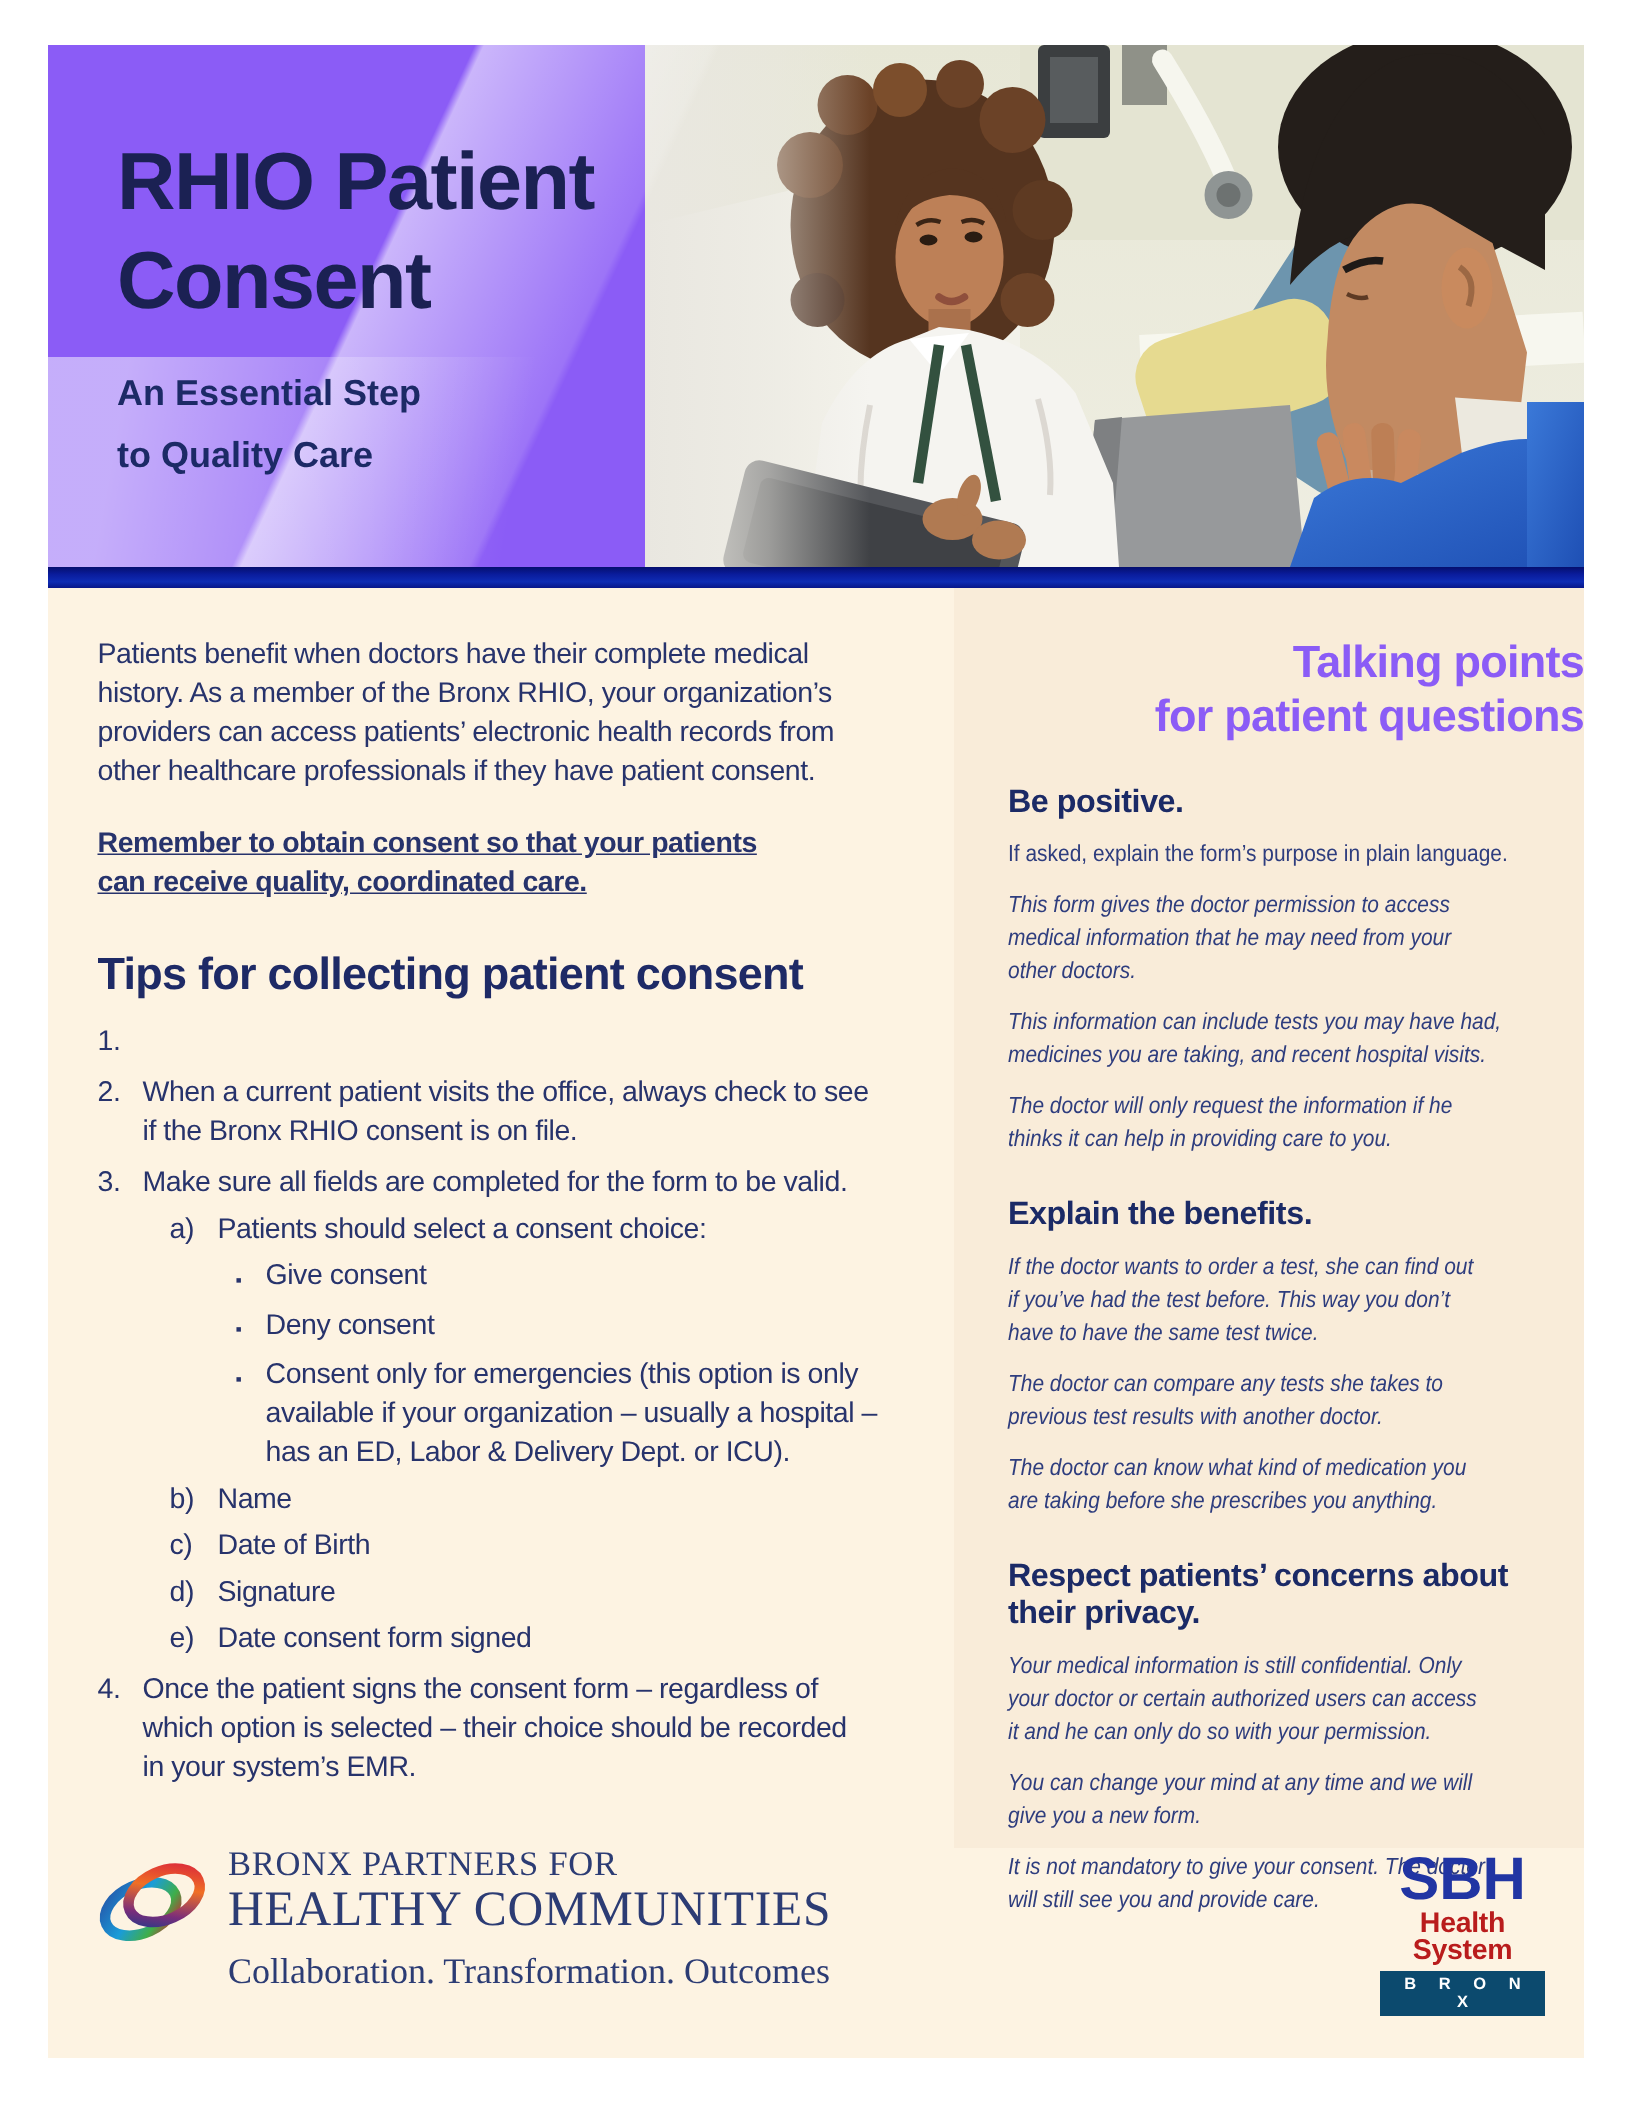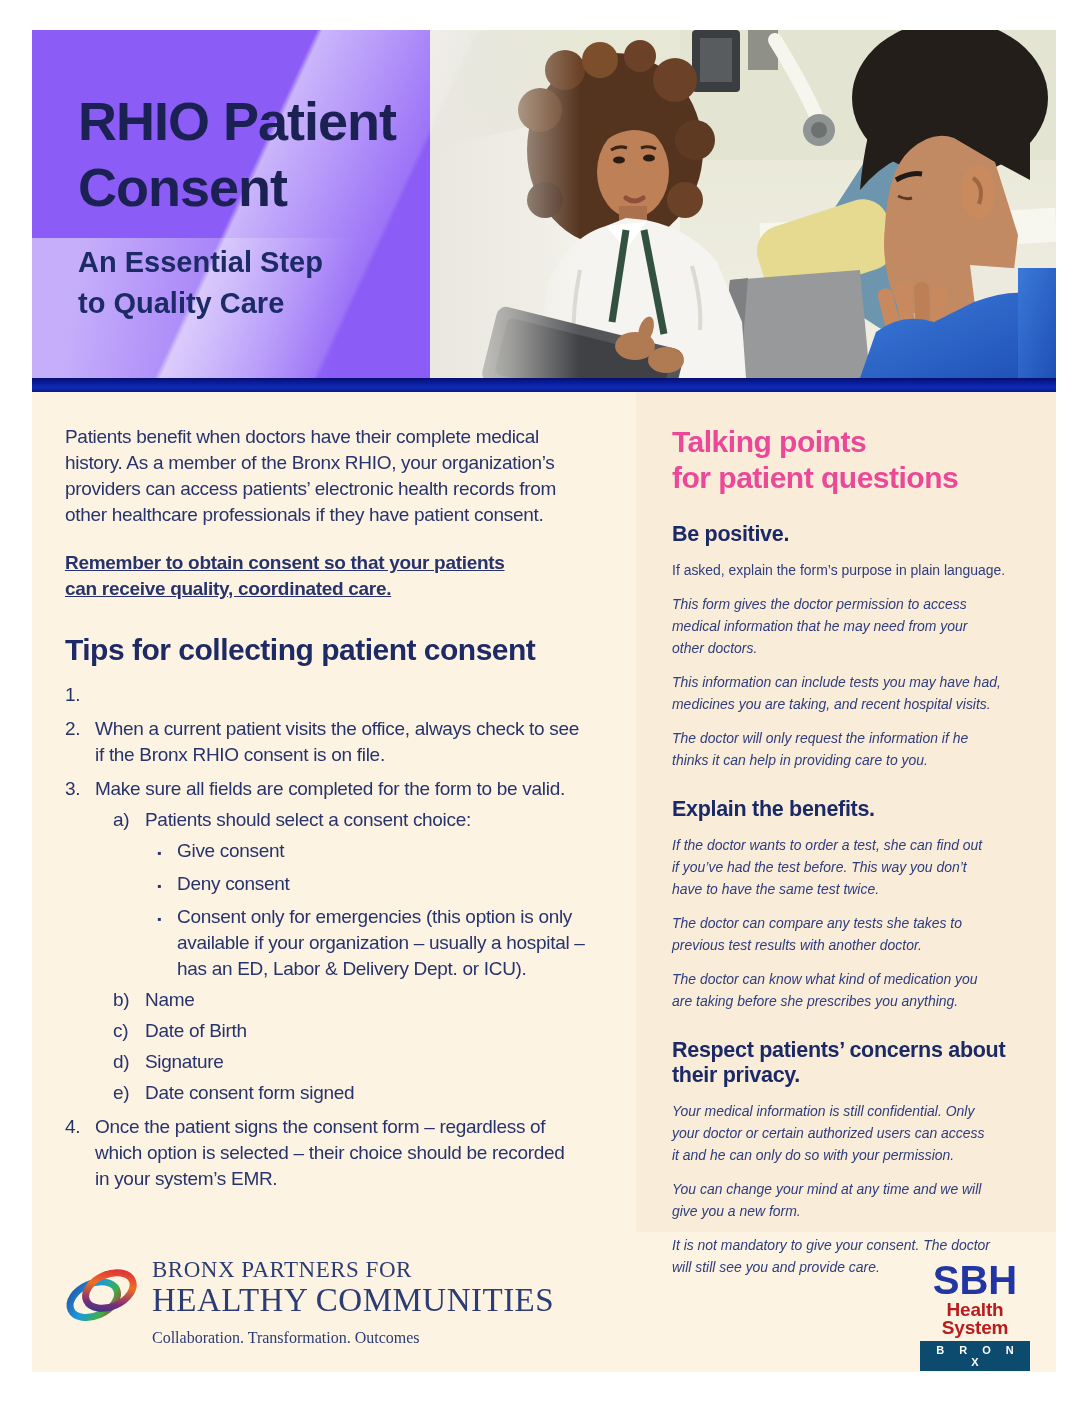--- a/index.html
+++ b/index.html
@@ -9,21 +9,21 @@
   }
   
   .hdr{position:absolute;left:32px;top:30px;width:1024px;height:348px;background:#8b5cf6;overflow:hidden;}
   .hdr .sheen{position:absolute;left:0;top:0;width:470px;height:348px;
     background:linear-gradient(115deg,rgba(255,255,255,0) 45%,rgba(255,255,255,.55) 46%,rgba(255,255,255,.15) 70%,rgba(255,255,255,0) 71%);}
   .hdr .sheen2{position:absolute;left:0;bottom:0;width:520px;height:140px;
     background:linear-gradient(100deg,rgba(255,255,255,.5) 10%,rgba(255,255,255,0) 60%);}
   .photo{position:absolute;right:0;top:0;width:626px;height:348px;}
   .titleblock{position:absolute;left:46px;top:58px;}
   h1{margin:0;font-size:54px;line-height:66px;font-weight:800;letter-spacing:-1px;color:#1b2153;white-space:pre-line;}
-  .subtitle{margin-top:22px;font-size:29px;line-height:41px;font-weight:700;color:#1c2a66;white-space:pre-line;}
+  .subtitle{margin-top:22px;font-size:24px;line-height:41px;font-weight:700;color:#1c2a66;white-space:pre-line;}
   
   .bar{position:absolute;left:32px;top:378px;width:1024px;height:14px;
     background:linear-gradient(180deg,#050f6e 0%,#0a1c9c 35%,#0e2cb4 70%,#081689 100%);}
   
   .content-bg{position:absolute;left:32px;top:392px;width:1024px;height:980px;background:#fdf3e2;}
   .panel-bg{position:absolute;left:636px;top:392px;width:420px;height:840px;background:#f9ecd9;}
   
   .leftcol{position:absolute;left:65px;top:424px;width:600px;font-size:19px;line-height:26px;letter-spacing:-0.3px;}
   .intro{white-space:pre-line;margin:0;}
   .remember{white-space:pre-line;margin:22px 0 0;font-weight:700;text-decoration:underline;}
@@ -31,32 +31,32 @@
   .list{margin-top:14px;}
   .row{display:flex;margin-top:8px;}
   .row .mk{flex:none;width:30px;}
   .row .tx{white-space:pre-line;}
   .row.sub{margin-left:48px;margin-top:5px;}
   .row.sub .mk{width:32px;}
   .row.blt{margin-left:92px;margin-top:5px;}
   .row.blt .mk{width:20px;font-size:12px;padding-top:2px;}
   
   .rightcol{position:absolute;left:672px;top:424px;width:384px;color:#2e3d7e;}
-  h2.talking{margin:0;font-size:30px;line-height:36px;font-weight:700;color:#ec4899;letter-spacing:-0.5px;white-space:pre-line;}
+  h2.talking{margin:0;font-size:30px;line-height:36px;font-weight:700;color:#8b5cf6;letter-spacing:-0.5px;white-space:pre-line;text-align:right;}
   .rightcol h3{margin:26px 0 0;font-size:21.5px;line-height:25px;font-weight:700;color:#1b2a66;letter-spacing:-0.3px;white-space:pre-line;}
   .lead,.ital{font-size:15.5px;line-height:22px;margin:12px 0 0;white-space:pre-line;
     transform:scaleX(.9);transform-origin:0 0;}
   .ital{font-style:italic;}
   
-  .footer{position:absolute;left:0;top:1249px;width:904px;height:122px;}
+  .footer{position:absolute;left:0;top:1222px;width:904px;height:122px;}
   .bphc-icon{position:absolute;left:60px;top:14px;}
   .bphc-text{position:absolute;left:152px;top:8px;font-family:"Liberation Serif",serif;color:#2c3c74;}
   .bphc-l1{font-size:23px;line-height:26px;letter-spacing:.5px;}
   .bphc-l2{font-size:33px;line-height:34px;letter-spacing:.5px;}
-  .bphc-tag{font-size:16px;margin-top:12px;}
+  .bphc-tag{font-size:24px;margin-top:12px;}
   .sbh{position:absolute;left:920px;top:12px;width:110px;text-align:center;}
   .sbh-name{font-size:40px;line-height:38px;font-weight:800;color:#2135a3;letter-spacing:0px;}
   .sbh-sub{font-size:19px;line-height:18px;font-weight:700;color:#b91c1c;margin-top:2px;letter-spacing:-0.2px;}
   .sbh-loc{margin-top:4px;background:#0c4a6e;color:#ffffff;font-size:11px;font-weight:700;letter-spacing:6px;padding:3px 0 3px 6px;}
 </style>
 </head>
 <body>
 
 <div>
 

